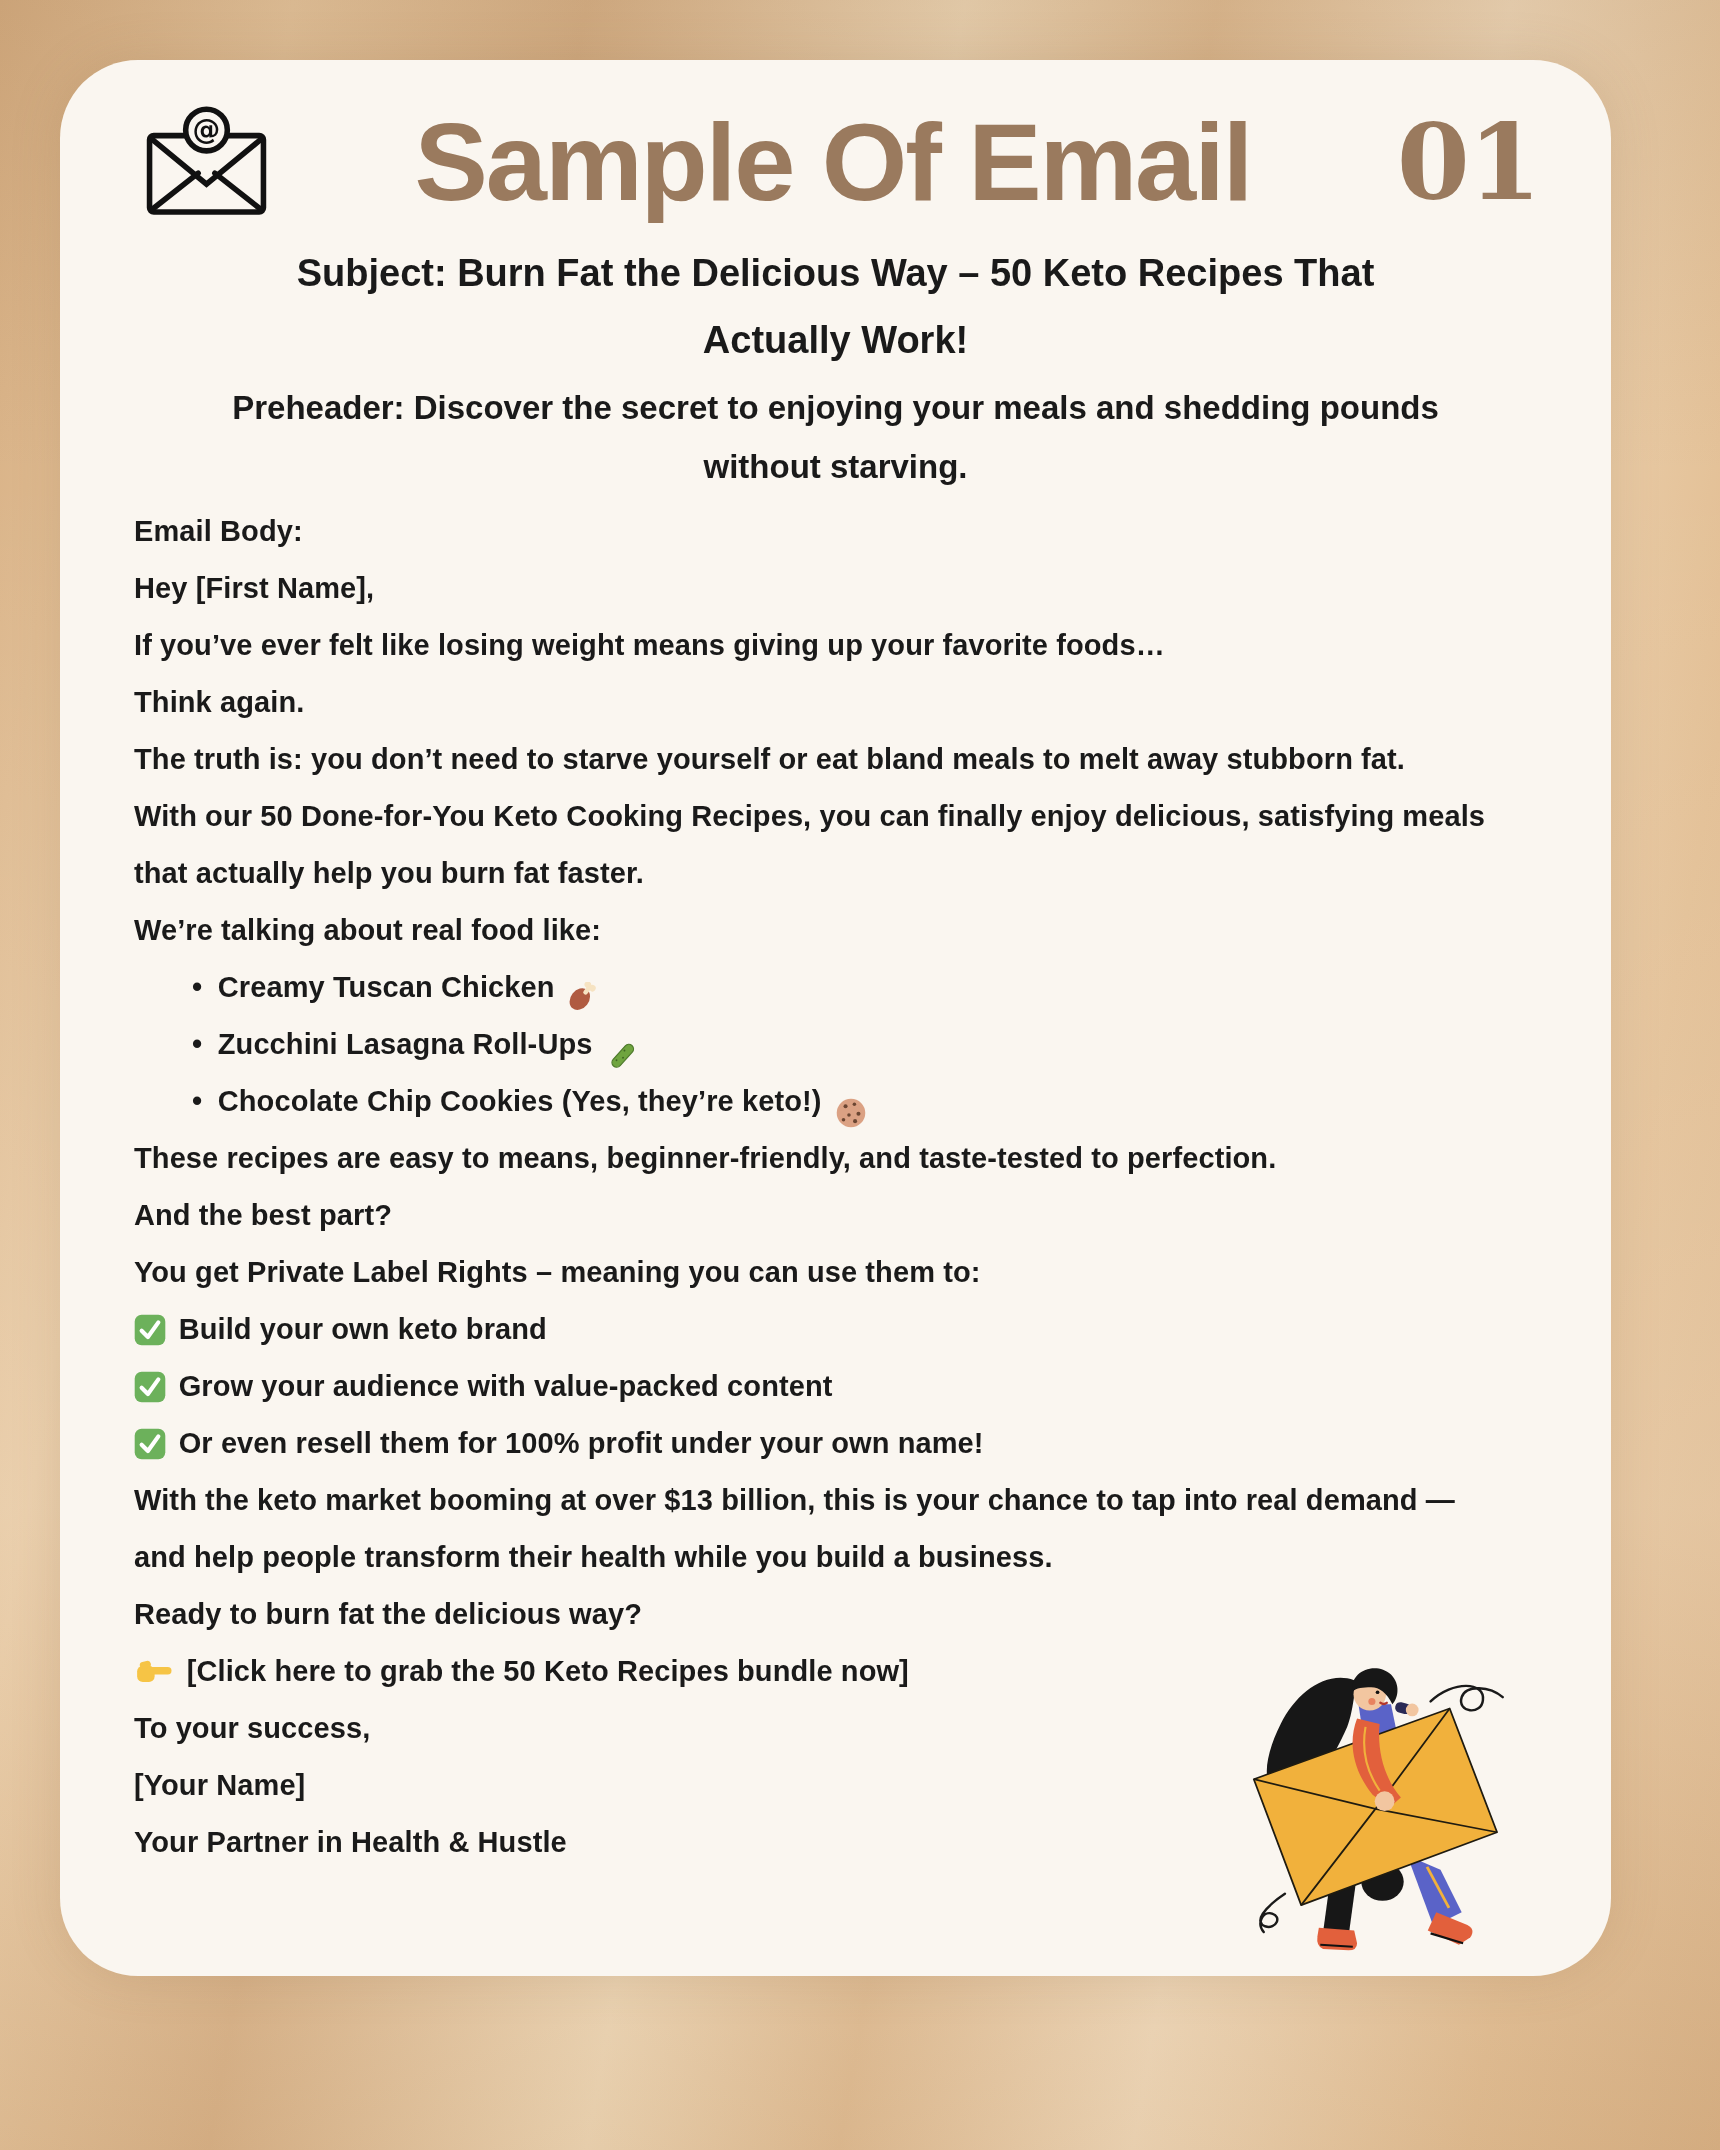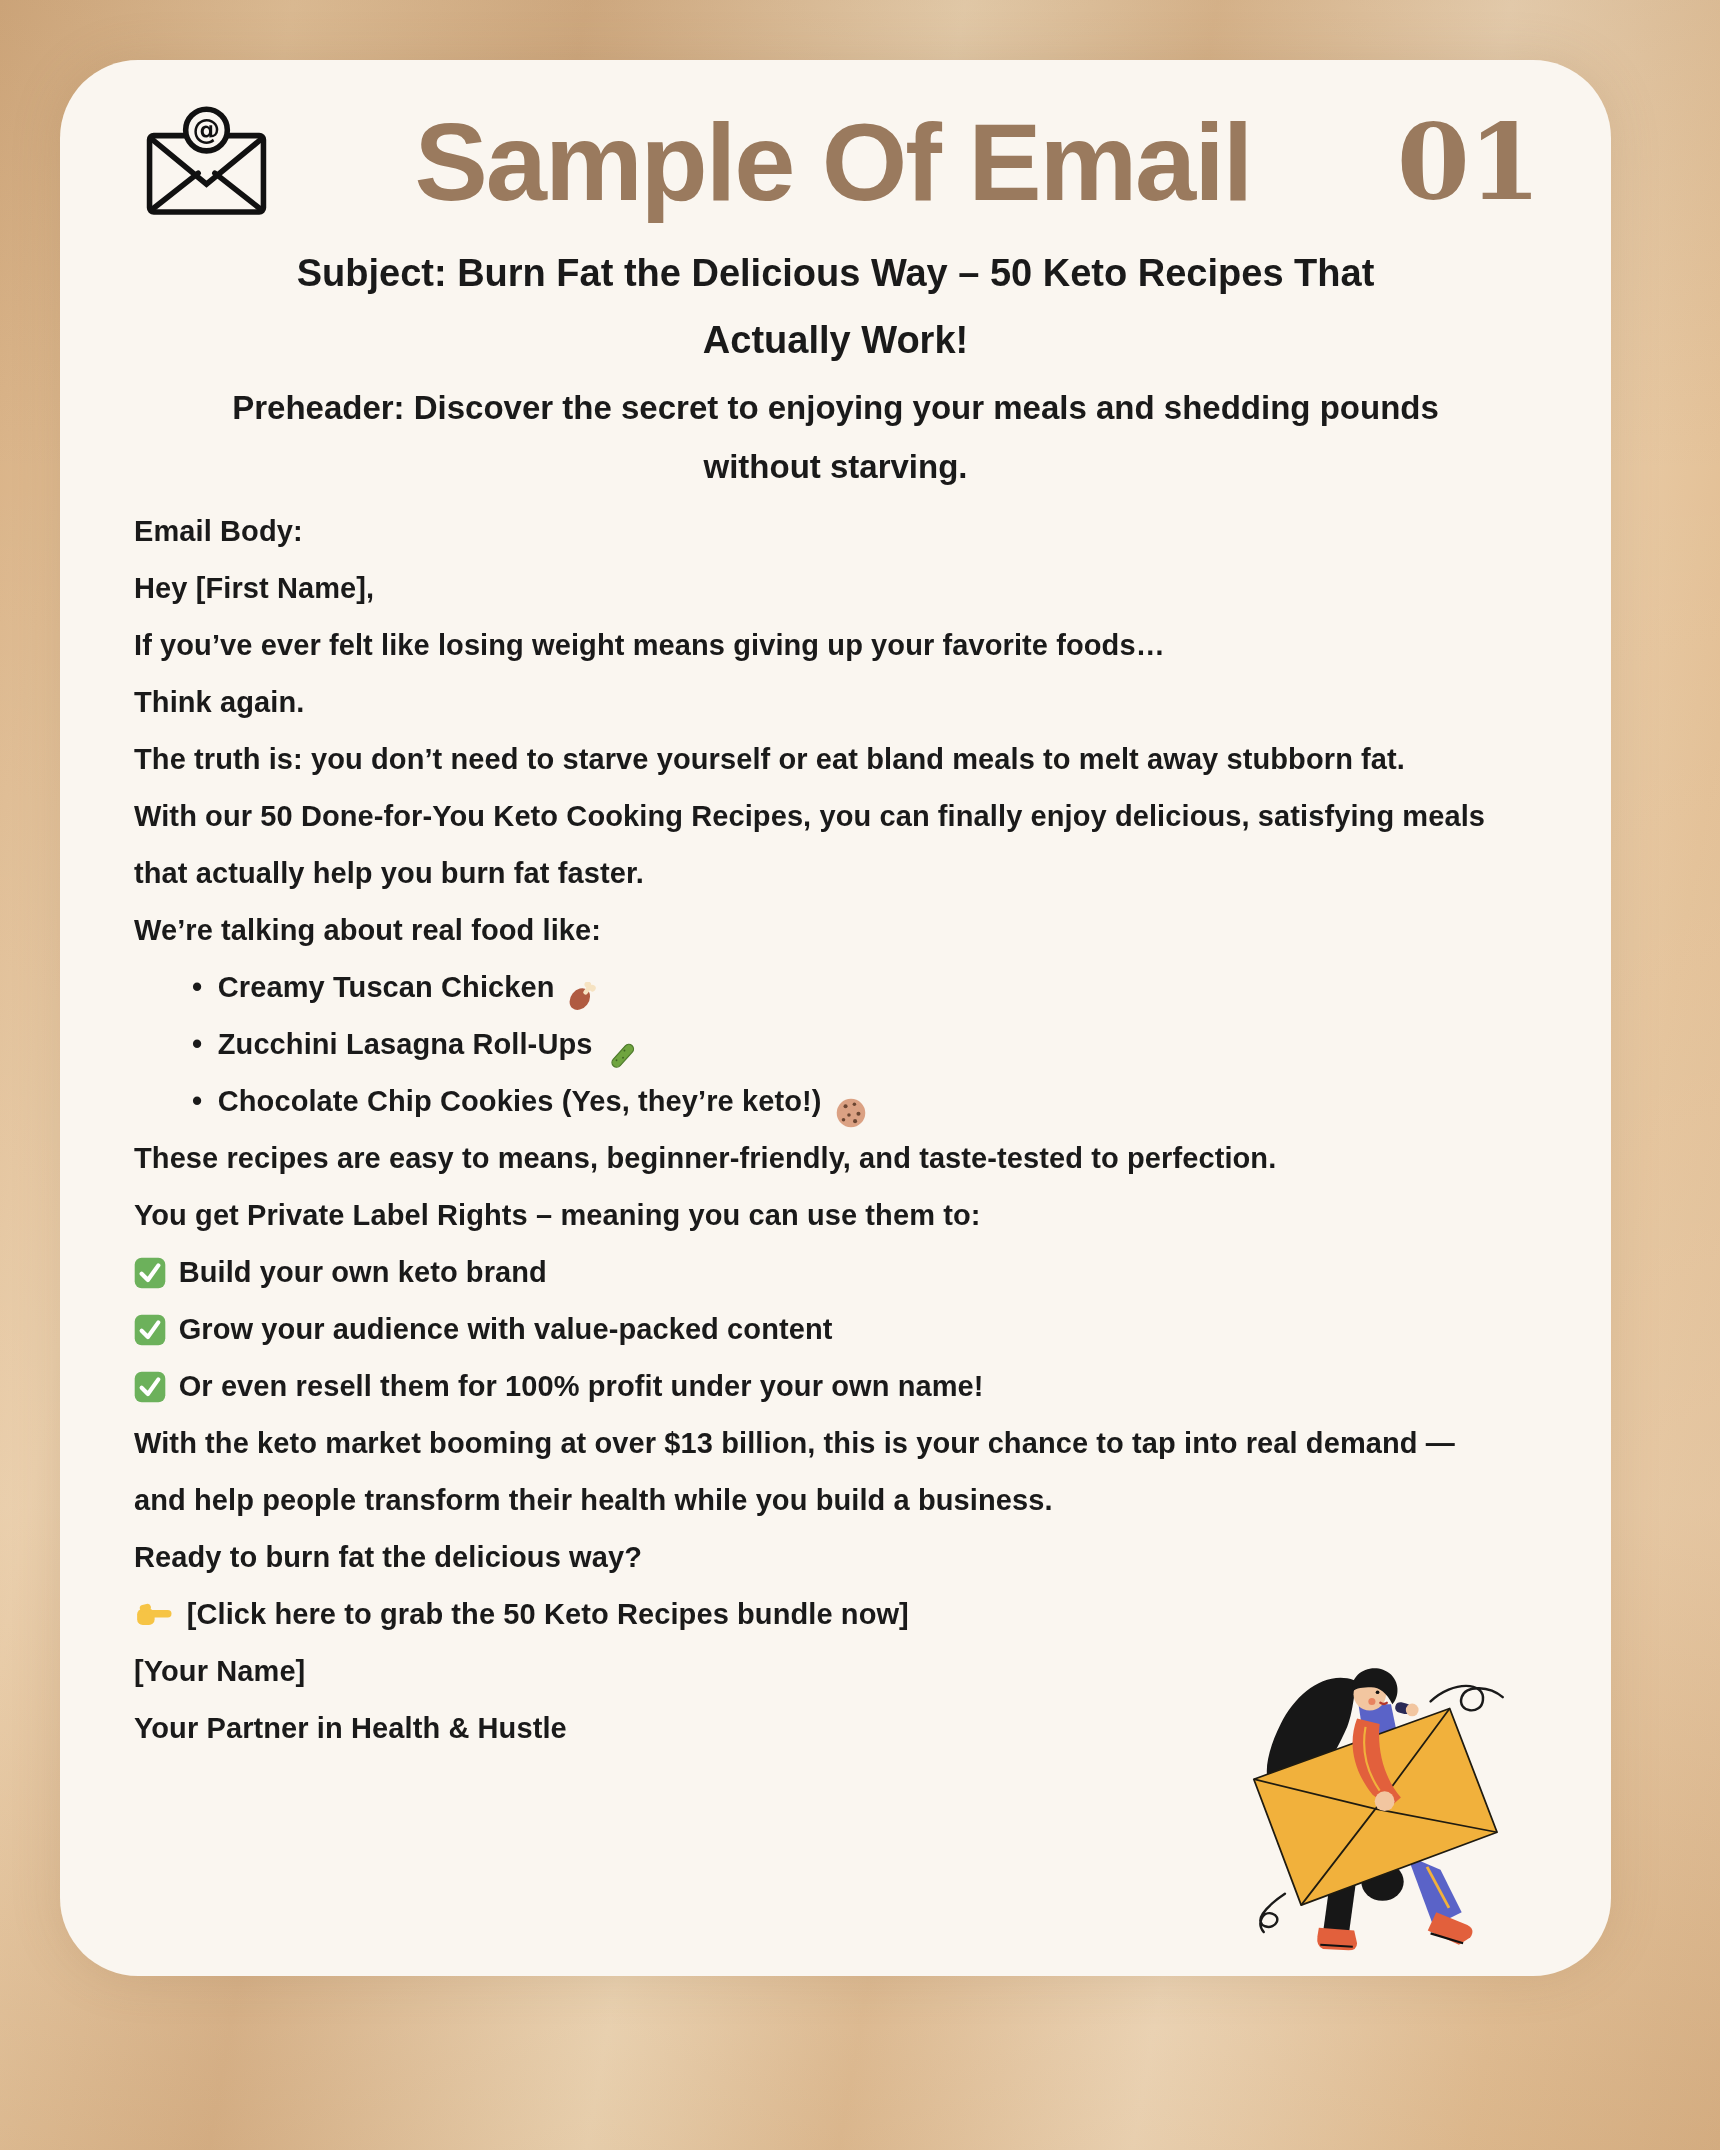--- a/index.html
+++ b/index.html
@@ -122,20 +122,21 @@
             <circle cx="36" cy="26" r="3" fill="var(--chip)"></circle>
             <circle cx="22" cy="28" r="2.6" fill="var(--chip)"></circle>
             <circle cx="14" cy="35" r="2.6" fill="var(--chip)"></circle>
             <circle cx="31" cy="37" r="3" fill="var(--chip)"></circle>
           </svg>
         </span>
       </li>
     </ul>
 
     <p>These recipes are easy to means, beginner-friendly, and taste-tested to perfection.</p>
+    <p>And the best part?</p>
     <p>You get Private Label Rights – meaning you can use them to:</p>
 
     <div class="check-row">
       <span class="inline-icon">
         <svg viewBox="0 0 46 46" width="32" height="32">
           <rect x="1" y="1" width="44" height="44" rx="10" fill="var(--check-green)"></rect>
           <polyline points="11,24 20,33 35,12" fill="none" stroke="#fff" stroke-width="6" stroke-linecap="round" stroke-linejoin="round"></polyline>
         </svg>
       </span>
       <span>Build your own keto brand</span>
@@ -168,20 +169,21 @@
           <g fill="var(--hand-yellow)">
             <rect x="5" y="12" width="28" height="26" rx="9"></rect>
             <rect x="24" y="14" width="36" height="12" rx="6"></rect>
             <rect x="9" y="5" width="18" height="11" rx="5.5" transform="rotate(-16 18 10)"></rect>
           </g>
         </svg>
       </span>
       <span>[Click here to grab the 50 Keto Recipes bundle now]</span>
     </div>
 
+    <p>To your success,</p>
     <p>[Your Name]</p>
     <p>Your Partner in Health &amp; Hustle</p>
   </div>
 
   <svg class="illustration" viewBox="0 0 400 420">
 
     <path class="stroke-ink" stroke-width="3.5" d="M268,60 C300,30 345,32 342,58 C340,80 305,76 312,54 C318,36 352,38 370,54"></path>
     <path class="stroke-ink" stroke-width="3.5" d="M62,332 C32,352 18,372 34,378 C50,383 58,364 44,360 C30,356 22,374 32,386"></path>
 
     <path class="fill-hair" d="M160,30 C120,16 78,48 56,92 C36,132 30,168 44,182 C60,198 92,186 112,162 C128,143 140,118 150,96 C155,84 158,66 160,52 Z"></path>

